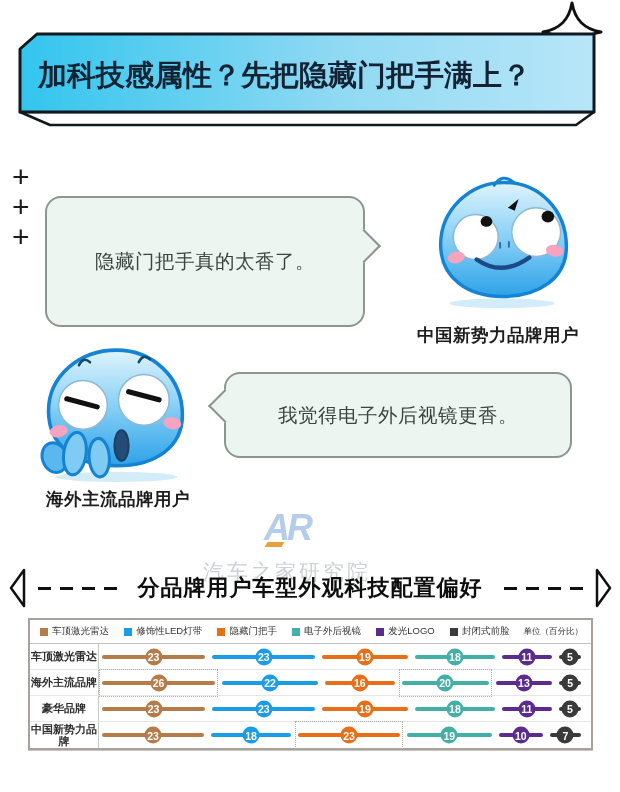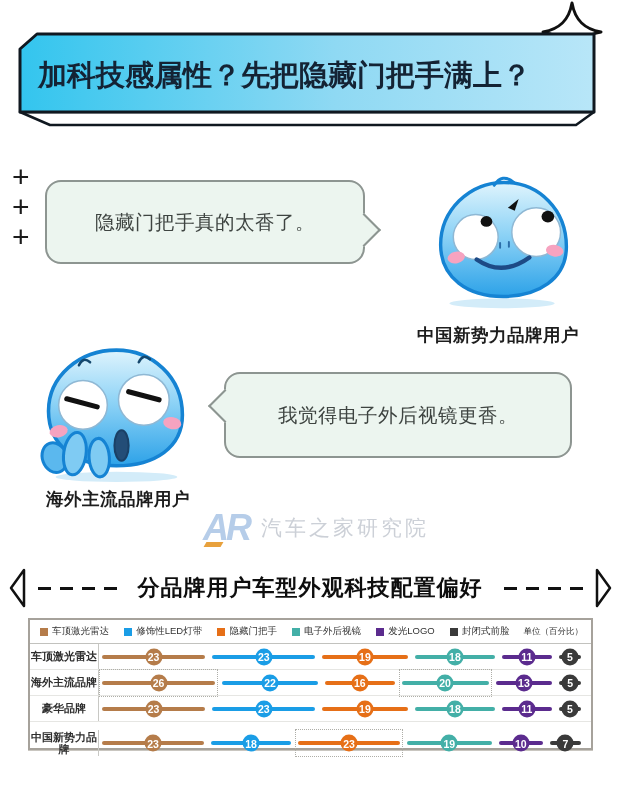--- a/index.html
+++ b/index.html
@@ -12,56 +12,56 @@
   .banner-title { position:absolute; left:38px; top:56px; width:550px; font-size:29px; font-weight:900; color:#142334; letter-spacing:0px; white-space:nowrap; }
   .sparkle-svg { position:absolute; left:540px; top:0px; }
 
   
   .plus-marks { position:absolute; left:12px; top:162px; color:#1b1b1b; font-size:30px; font-weight:200; line-height:30px; }
   .plus-marks span { display:block; }
 
   
   .bubble { position:absolute; background:#ecf5ef; border:2px solid #8d9591; border-radius:16px; display:flex; align-items:center; }
   .bubble .btext { width:100%; text-align:center; font-size:19.5px; color:#3e4441; letter-spacing:0.5px; }
-  .bubble-1 { left:45px; top:180px; width:320px; height:84px; }
+  .bubble-1 { left:45px; top:196px; width:320px; height:131px; }
   .bubble-1::after { content:""; position:absolute; right:-13px; top:36px; width:22px; height:22px; background:#ecf5ef;
     border-top:2px solid #8d9591; border-right:2px solid #8d9591; transform:rotate(45deg); }
   .bubble-2 { left:224px; top:372px; width:348px; height:86px; }
   .bubble-2::after { content:""; position:absolute; left:-13px; top:20px; width:22px; height:22px; background:#ecf5ef;
     border-left:2px solid #8d9591; border-bottom:2px solid #8d9591; transform:rotate(45deg); }
 
   .mascot { position:absolute; }
   .mascot-1 { left:426px; top:164px; }
   .mascot-2 { left:20px; top:342px; }
   .speaker-label { position:absolute; text-align:center; font-size:17.5px; font-weight:600; color:#1d1d1d; letter-spacing:0.5px; }
   .speaker-1 { left:405px; top:323px; width:186px; }
   .speaker-2 { left:18px; top:487px; width:200px; }
 
   
-  .watermark { position:absolute; left:203px; top:510px; display:flex; align-items:center; gap:12px; }
+  .watermark { position:absolute; left:203px; top:510px; display:flex; align-items:center; gap:12px;flex-direction:column; }
   .wm-logo { position:relative; font-size:36px; font-weight:900; font-style:italic; color:#b6cde9; letter-spacing:-3px; line-height:36px; }
   .wm-logo::after { content:""; position:absolute; left:2px; bottom:-1px; width:17px; height:5px; background:#e8a13c; transform:skewX(-30deg); }
   .wm-text { font-size:21px; color:#ccd0d7; letter-spacing:3px; }
 
   
   .section-header { position:absolute; left:6px; top:566px; width:608px; height:44px; display:flex; align-items:center; justify-content:center; gap:11px; }
   .dash-group { display:flex; gap:9px; align-items:center; }
   .dash { width:13px; height:3px; background:#111; }
   .section-title { font-size:22px; font-weight:800; color:#0e0e0e; letter-spacing:1px; margin:0 10px; white-space:nowrap; }
 
   
   .chart-box { position:absolute; left:28px; top:618px; width:565px; height:132px; border:2px solid #a6a29b; background:#fff; box-shadow:0 1px 0 #c9c6c0; }
   .chart-legend { height:24px; display:flex; align-items:center; justify-content:space-between; padding:0 8px 0 10px; border-bottom:1px solid #c2c2be; }
   .legend-item { display:flex; align-items:center; gap:4px; }
   .legend-item .swatch { width:8px; height:8px; display:inline-block; }
   .legend-item .legend-label { font-size:9.5px; color:#333; white-space:nowrap; }
   .unit-label { font-size:8.5px; color:#333; white-space:nowrap; }
   .chart-rows { }
   .chart-row { display:flex; align-items:center; height:26px; border-bottom:1px solid #e6e6e3; }
-  .chart-row:last-child { border-bottom:none;margin-top:8px; }
+  .chart-row:last-child { border-bottom:none; }
   .row-label { width:68px; text-align:center; font-size:11px; font-weight:600; color:#2e2e2e; line-height:1.1; }
   .row-plot { flex:1; align-self:stretch; display:flex; align-items:center; gap:7px; padding:0 10px 0 3px; border-left:1px solid #c8c8c4; }
   .seg { position:relative; height:22px; min-width:14px; display:flex; align-items:center; }
   .seg .line { width:100%; height:4px; border-radius:2px; }
   .seg .dot { position:absolute; left:50%; top:50%; transform:translate(-50%,-50%); width:17px; height:17px; border-radius:50%;
     color:#fff; font-size:10.5px; font-weight:700; display:flex; align-items:center; justify-content:center; }
   .seg.hl { outline:1px dotted #aeaea8; outline-offset:2px; }
 </style>
 </head>
 <body>

